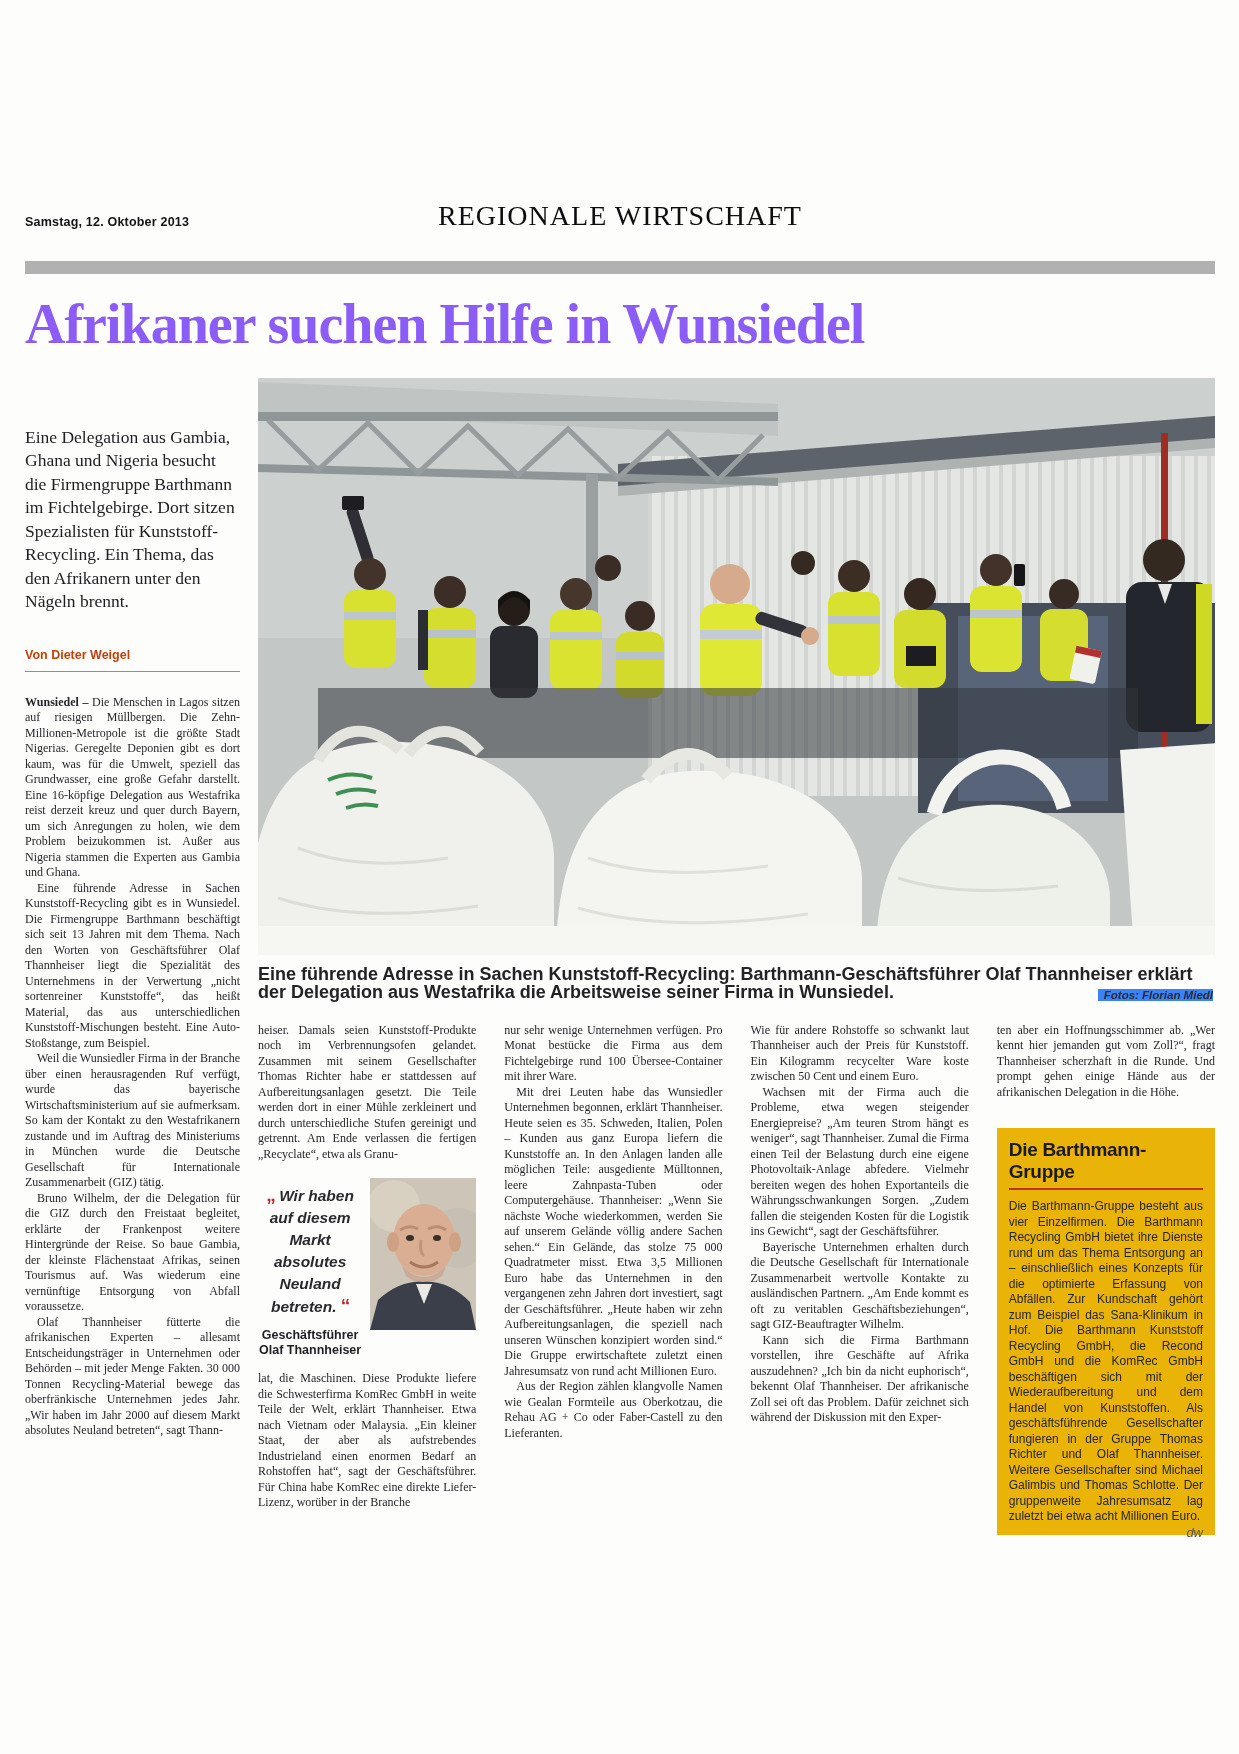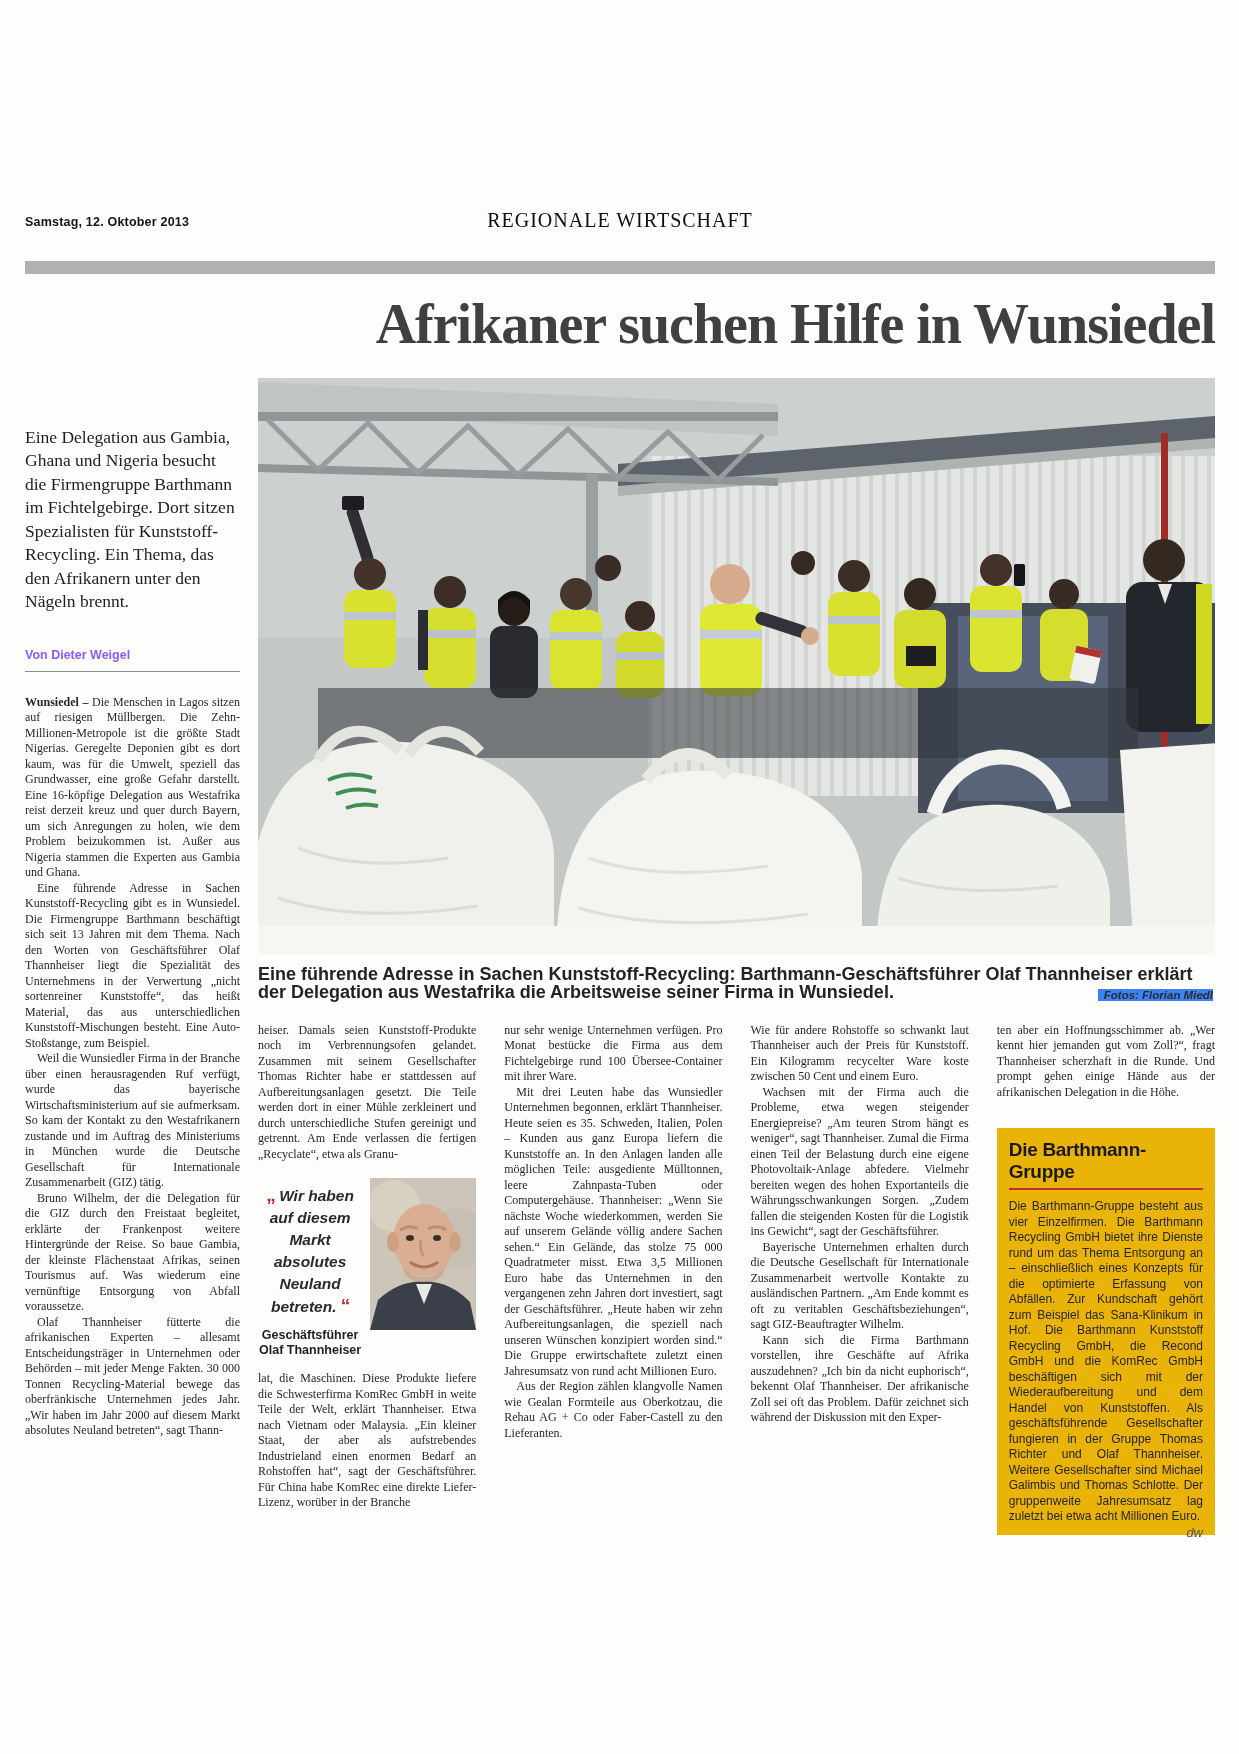--- a/index.html
+++ b/index.html
@@ -16,45 +16,45 @@
   
   .pagehead{position:relative;margin-top:186px;height:46px;}
   .date{
     position:absolute;left:0;bottom:3px;
     font-family:"Liberation Sans","DejaVu Sans",sans-serif;
     font-weight:bold;font-size:12.5px;color:#141416;letter-spacing:.2px;
   }
   .section-title{
     position:absolute;left:0;right:0;bottom:0;
     text-align:center;
-    font-size:20px;letter-spacing:1px;color:#0e0e10;
+    font-size:28px;letter-spacing:1px;color:#0e0e10;
     font-family:"Liberation Serif","DejaVu Serif",serif;
   }
   .graybar{height:13px;background:#b1b1b1;margin-top:29px;}
   
   .headline{
     margin:21px 0 0 0;
-    text-align:right;
+    text-align:left;
     font-size:56px;font-weight:bold;letter-spacing:-1px;
-    color:#404040;line-height:1.05;
+    color:#8b5cf6;line-height:1.05;
   }
   
   .main{display:flex;gap:18px;margin-top:24px;align-items:flex-start;}
   .col-left{width:215px;flex:0 0 215px;}
   .right-zone{flex:1;min-width:0;}
   
   .lead{
     margin-top:48px;
     font-size:17.5px;line-height:23.5px;color:#1d1d22;
     text-align:left;
   }
   .byline{
     margin-top:34px;
     font-family:"Liberation Sans","DejaVu Sans",sans-serif;
-    font-weight:bold;font-size:12.5px;color:#8b5cf6;
+    font-weight:bold;font-size:12.5px;color:#c2410c;
     border-bottom:1.5px solid #8f8f8f;
     padding-bottom:9px;
   }
   .bodycopy{margin-top:23px;}
   .bodycopy p,.cols p{
     margin:0;font-size:12px;line-height:15.5px;text-align:justify;color:#26262b;
   }
   .bodycopy p + p,.cols p + p{text-indent:12px;}
   
   .photo-frame{width:100%;height:577px;overflow:hidden;background:#cfd2d0;}

